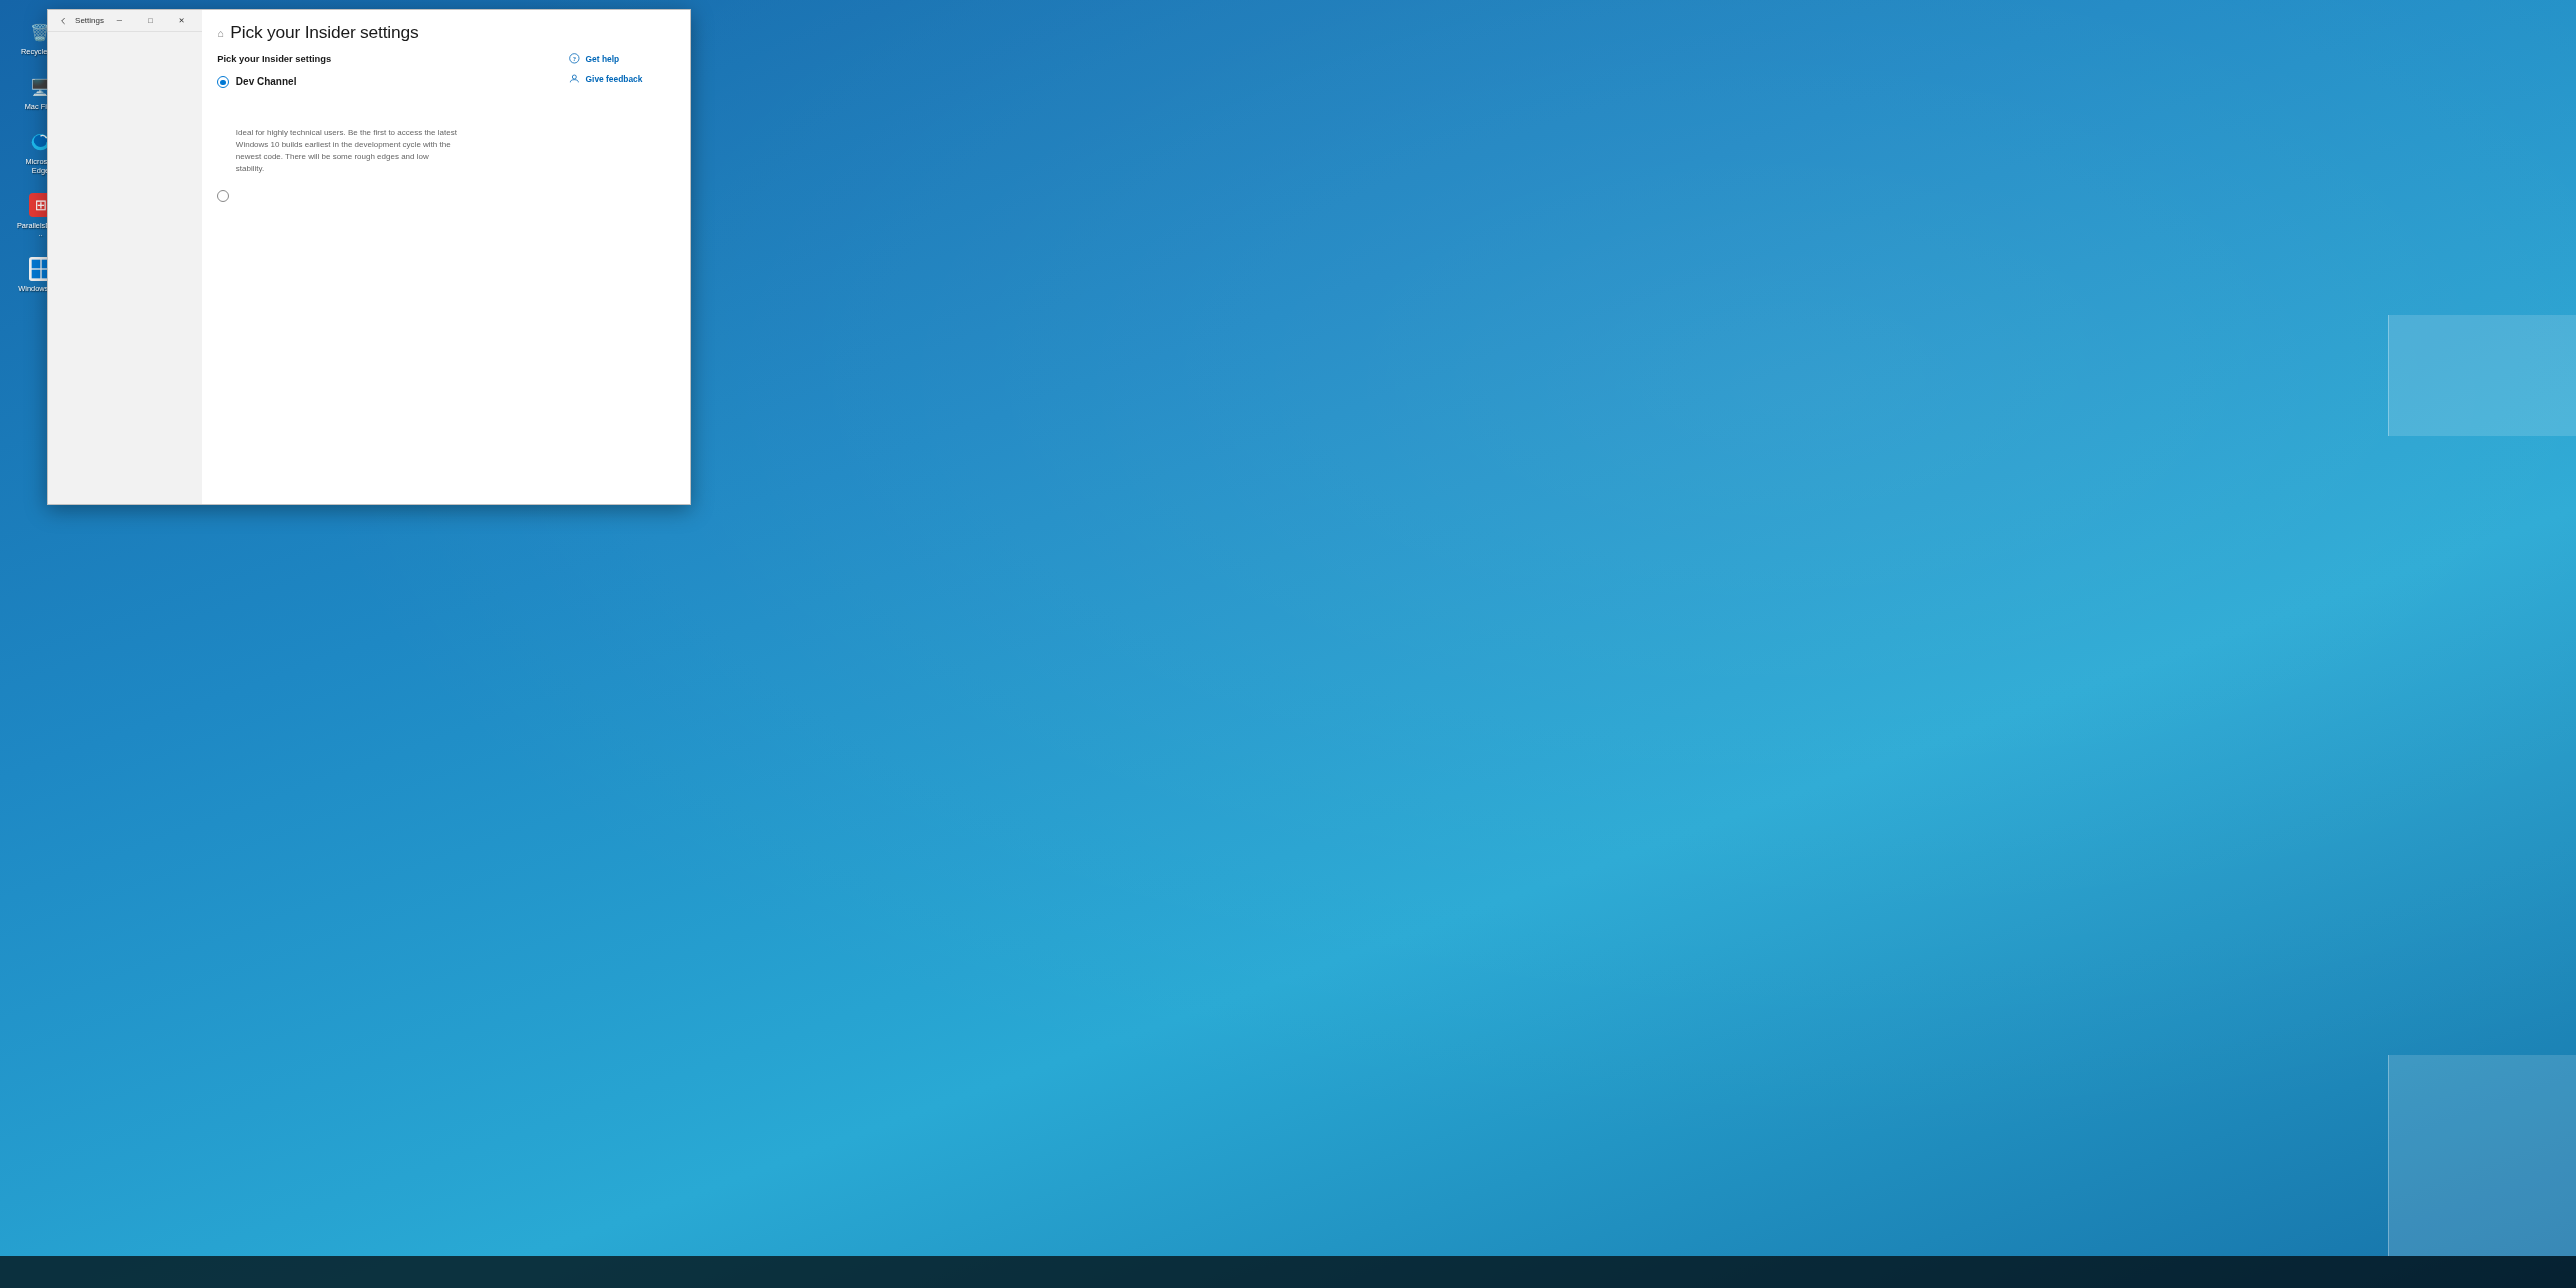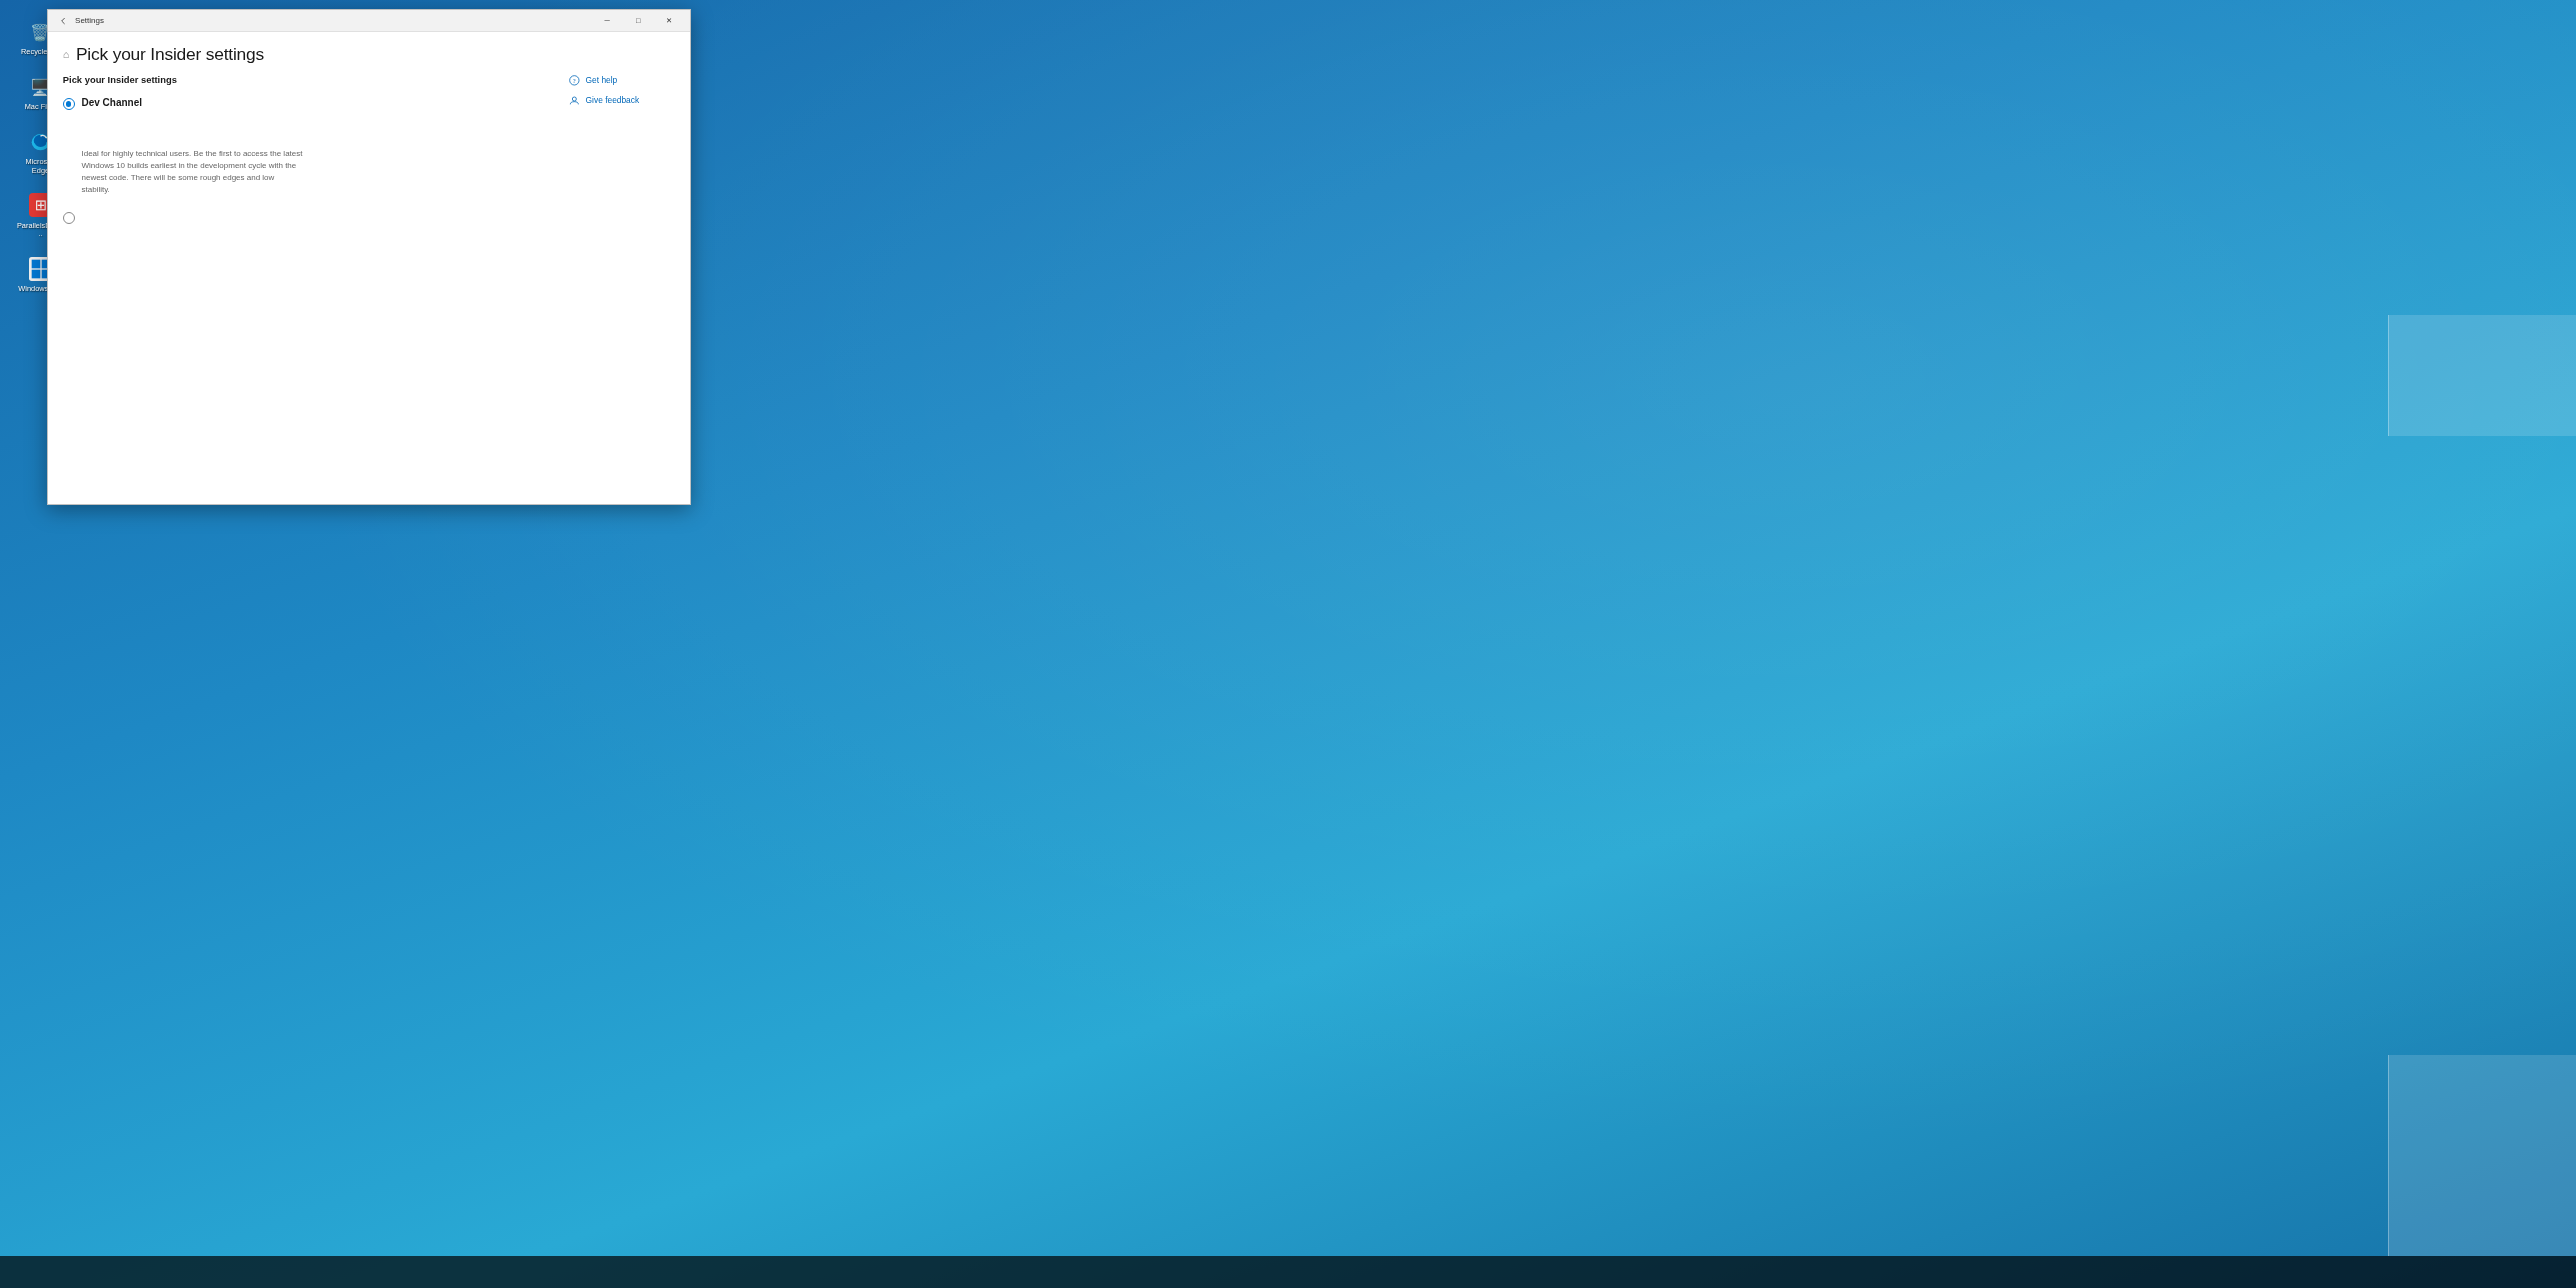--- a/index.html
+++ b/index.html
@@ -69,21 +69,20 @@
     .settings-window {
       position: absolute;
       top: 9.4px;
       left: 47px;
       width: 644px;
       height: 496px;
       background: #f2f2f2;
       border: 0.7px solid #c0c0c0;
       box-shadow: 0 5.4px 20px rgba(0,0,0,0.35);
       display: flex;
-      flex-direction: column;
       border-radius: 0;
     }
 
     
     .title-bar {
       height: 21.5px;
       background: #f2f2f2;
       display: flex;
       align-items: center;
       padding: 0 5.4px;
@@ -224,20 +223,21 @@
       line-height: 1.5;
       max-width: 221px;
       margin-top: 40px;
     }
 
     
     .right-panel {
       width: 107px;
       padding-top: 0;
       flex-shrink: 0;
+      font-weight: bold;
     }
 
     .help-link {
       display: flex;
       align-items: center;
       gap: 5.4px;
       margin-bottom: 8px;
       cursor: pointer;
       color: #0067b8;
       font-size: 8.4px;

